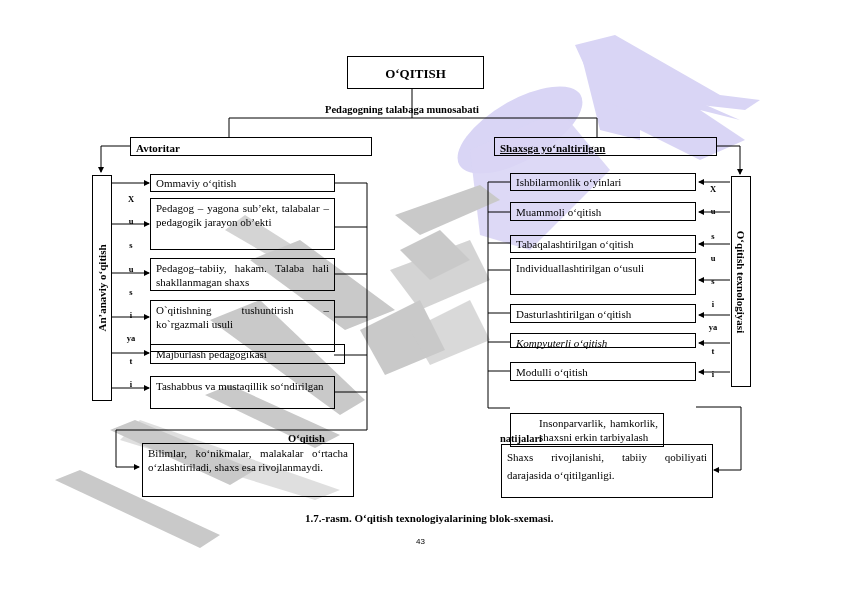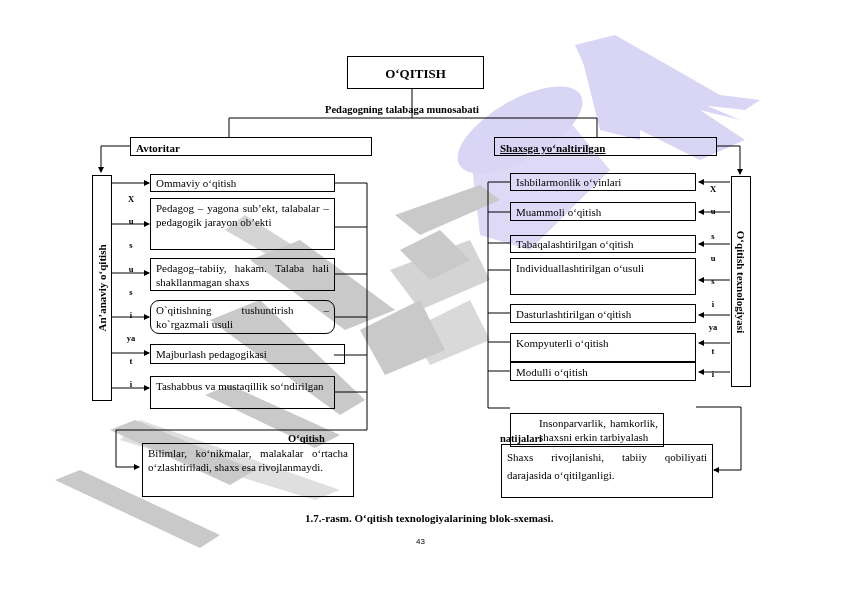--- a/index.html
+++ b/index.html
@@ -153,21 +153,21 @@
 
   <div class="box" style="left:150px;top:174px;width:185px;height:18px;padding-top:1px;">
     <span>Ommaviy o‘qitish</span>
   </div>
   <div class="box just" style="left:150px;top:198px;width:185px;height:52px;">
     <span>Pedagog – yagona sub’ekt, talabalar – pedagogik jarayon ob’ekti</span>
   </div>
   <div class="box just" style="left:150px;top:258px;width:185px;height:33px;">
     <span>Pedagog–tabiiy, hakam. Talaba hali shakllanmagan shaxs</span>
   </div>
-  <div class="box just" style="left:150px;top:300px;width:185px;height:34px;border-radius:9px;">
+  <div class="box just" style="left:150px;top:300px;width:185px;height:52px;">
     <span>O`qitishning tushuntirish – ko`rgazmali usuli</span>
   </div>
   <div class="box" style="left:150px;top:344px;width:195px;height:20px;">
     <span>Majburlash pedagogikasi</span>
   </div>
   <div class="box just" style="left:150px;top:376px;width:185px;height:33px;">
     <span>Tashabbus va mustaqillik so‘ndirilgan</span>
   </div>
 
   <div class="lbl" style="left:288px;top:433px;">O‘qitish</div>
@@ -197,21 +197,21 @@
   </div>
   <div class="box" style="left:510px;top:235px;width:186px;height:18px;padding-top:1px;">
     <span>Tabaqalashtirilgan o‘qitish</span>
   </div>
   <div class="box" style="left:510px;top:258px;width:186px;height:37px;">
     <span>Individuallashtirilgan o‘usuli</span>
   </div>
   <div class="box" style="left:510px;top:304px;width:186px;height:19px;">
     <span>Dasturlashtirilgan o‘qitish</span>
   </div>
-  <div class="box" style="left:510px;top:333px;width:186px;height:29px;">
+  <div class="box" style="left:510px;top:333px;width:186px;height:15px;font-style:italic;">
     <span>Kompyuterli o‘qitish</span>
   </div>
   <div class="box" style="left:510px;top:362px;width:186px;height:19px;">
     <span>Modulli o‘qitish</span>
   </div>
   <div class="box just" style="left:510px;top:413px;width:154px;height:34px;padding-left:28px;">
     <span>Insonparvarlik, hamkorlik, shaxsni erkin tarbiyalash</span>
   </div>
 
   <div class="lbl" style="left:500px;top:433px;">natijalari</div>

